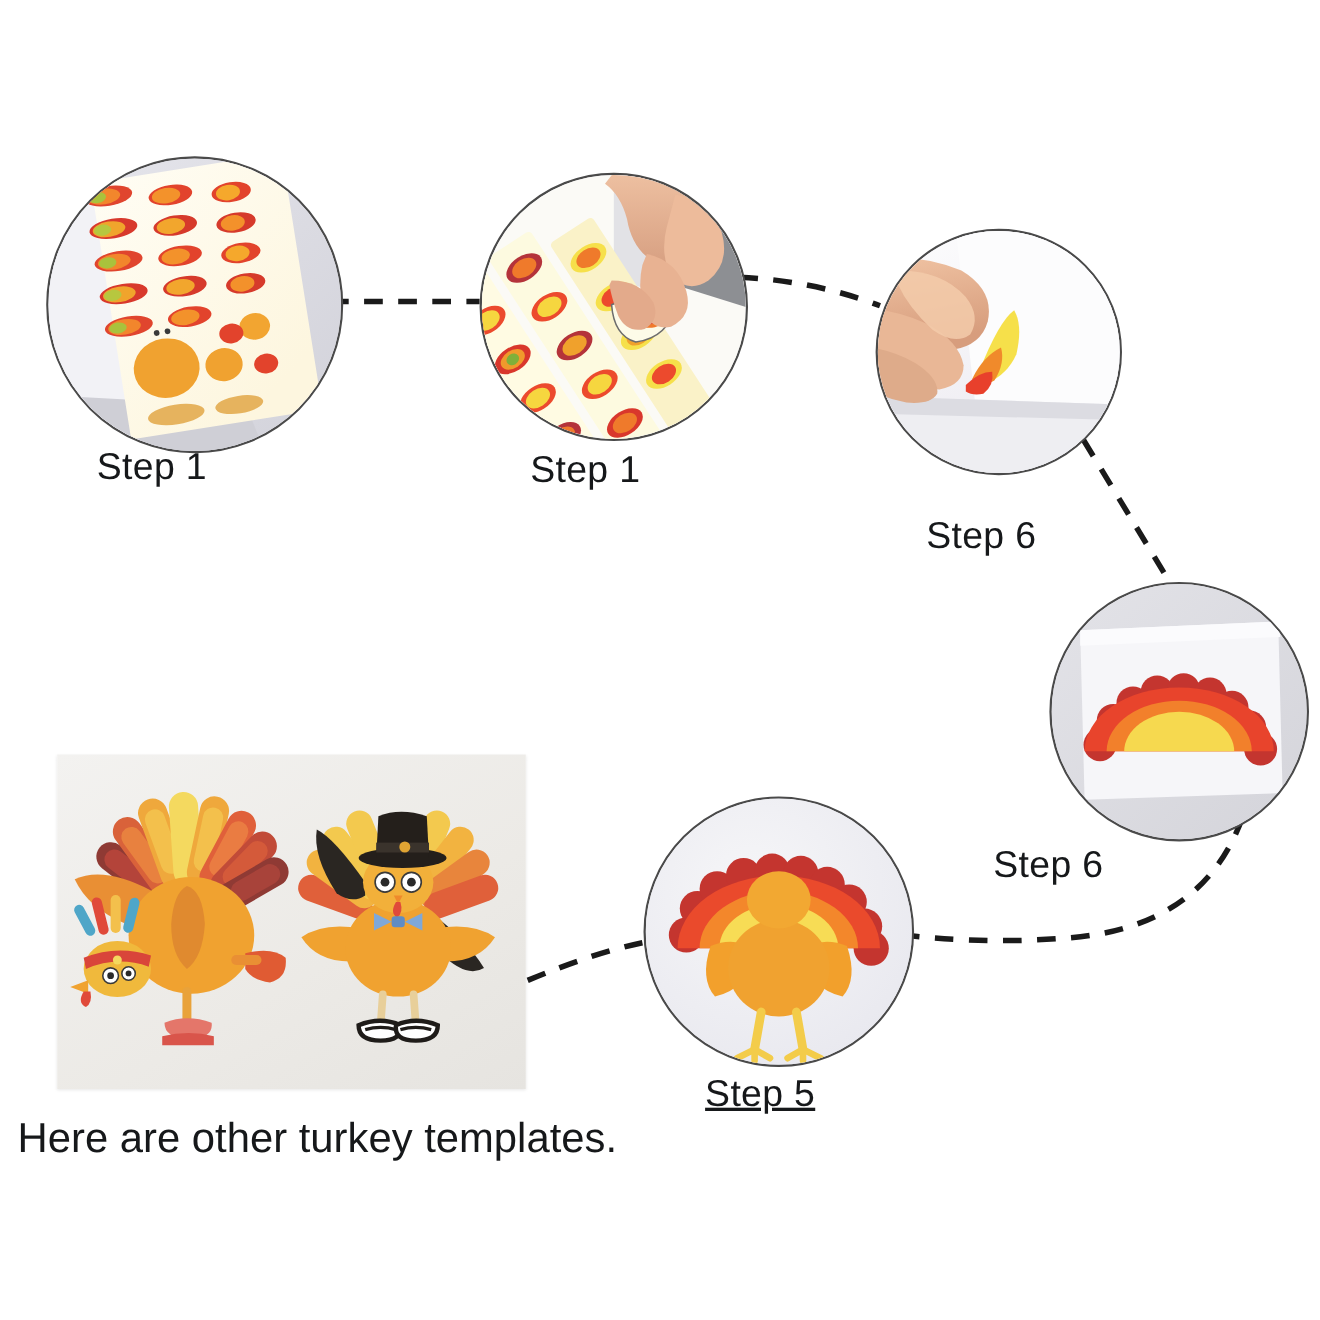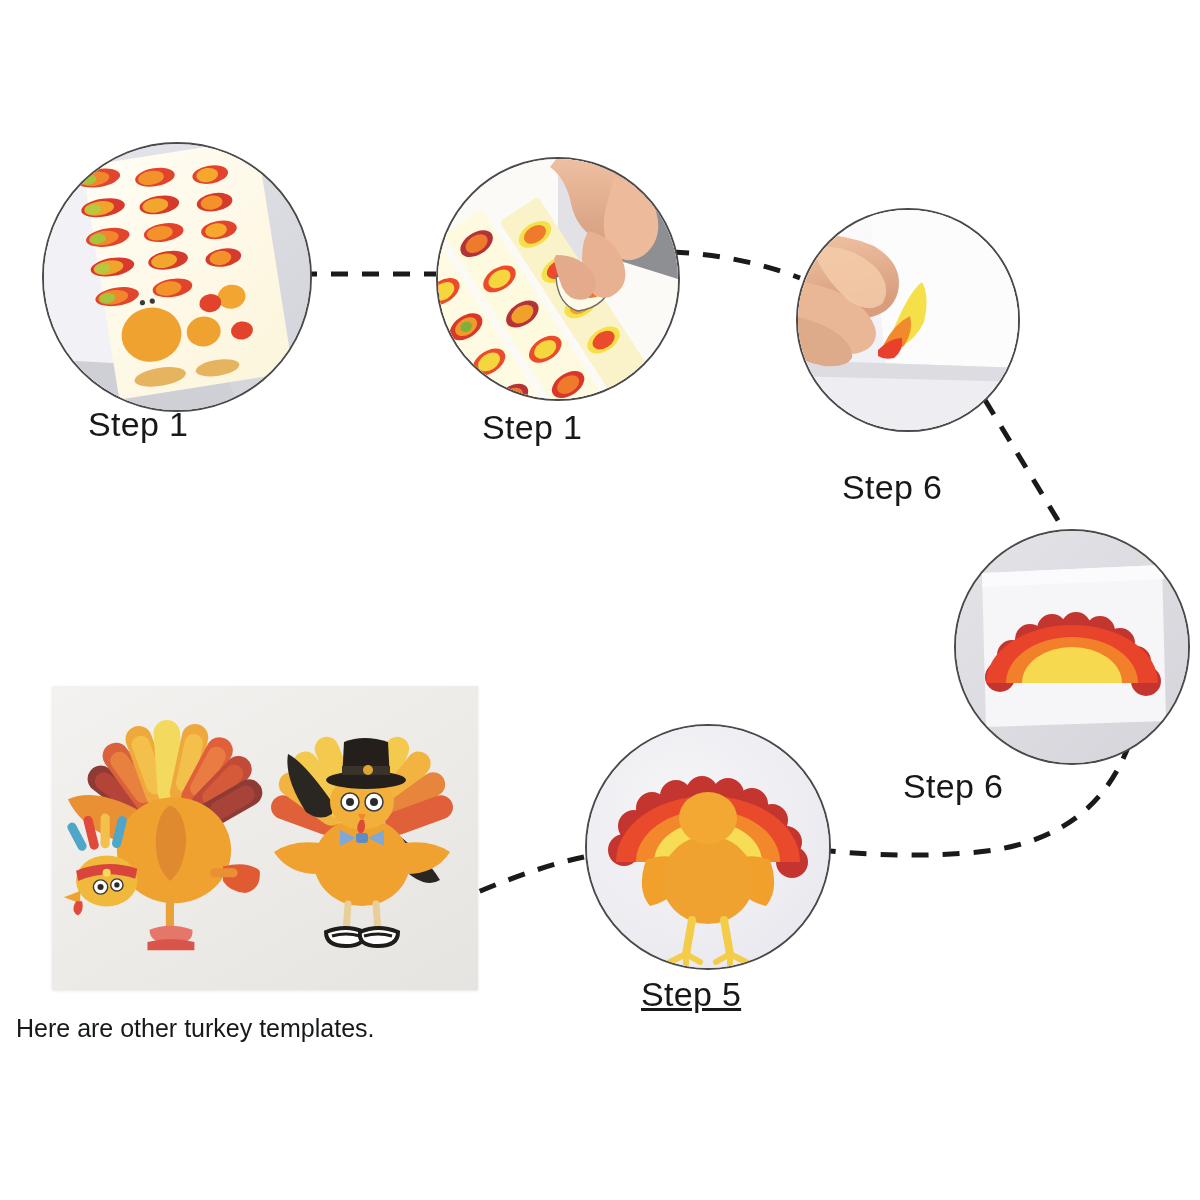--- a/index.html
+++ b/index.html
@@ -19,21 +19,21 @@
   .step-label{
     position:absolute;
     color:#16181a;
     font-size:34px;
     letter-spacing:.3px;
     white-space:nowrap;
   }
   .caption{
     position:absolute;
     color:#16181a;
-    font-size:25px;
+    font-size:38px;
     white-space:nowrap;
   }
   .panel{
     position:absolute;
     background:linear-gradient(150deg,#f3f2f0 0%,#eceae6 60%,#e6e4e0 100%);
     box-shadow:0 1px 3px rgba(0,0,0,.10);
   }
   svg{display:block;}
 </style>
 </head>

